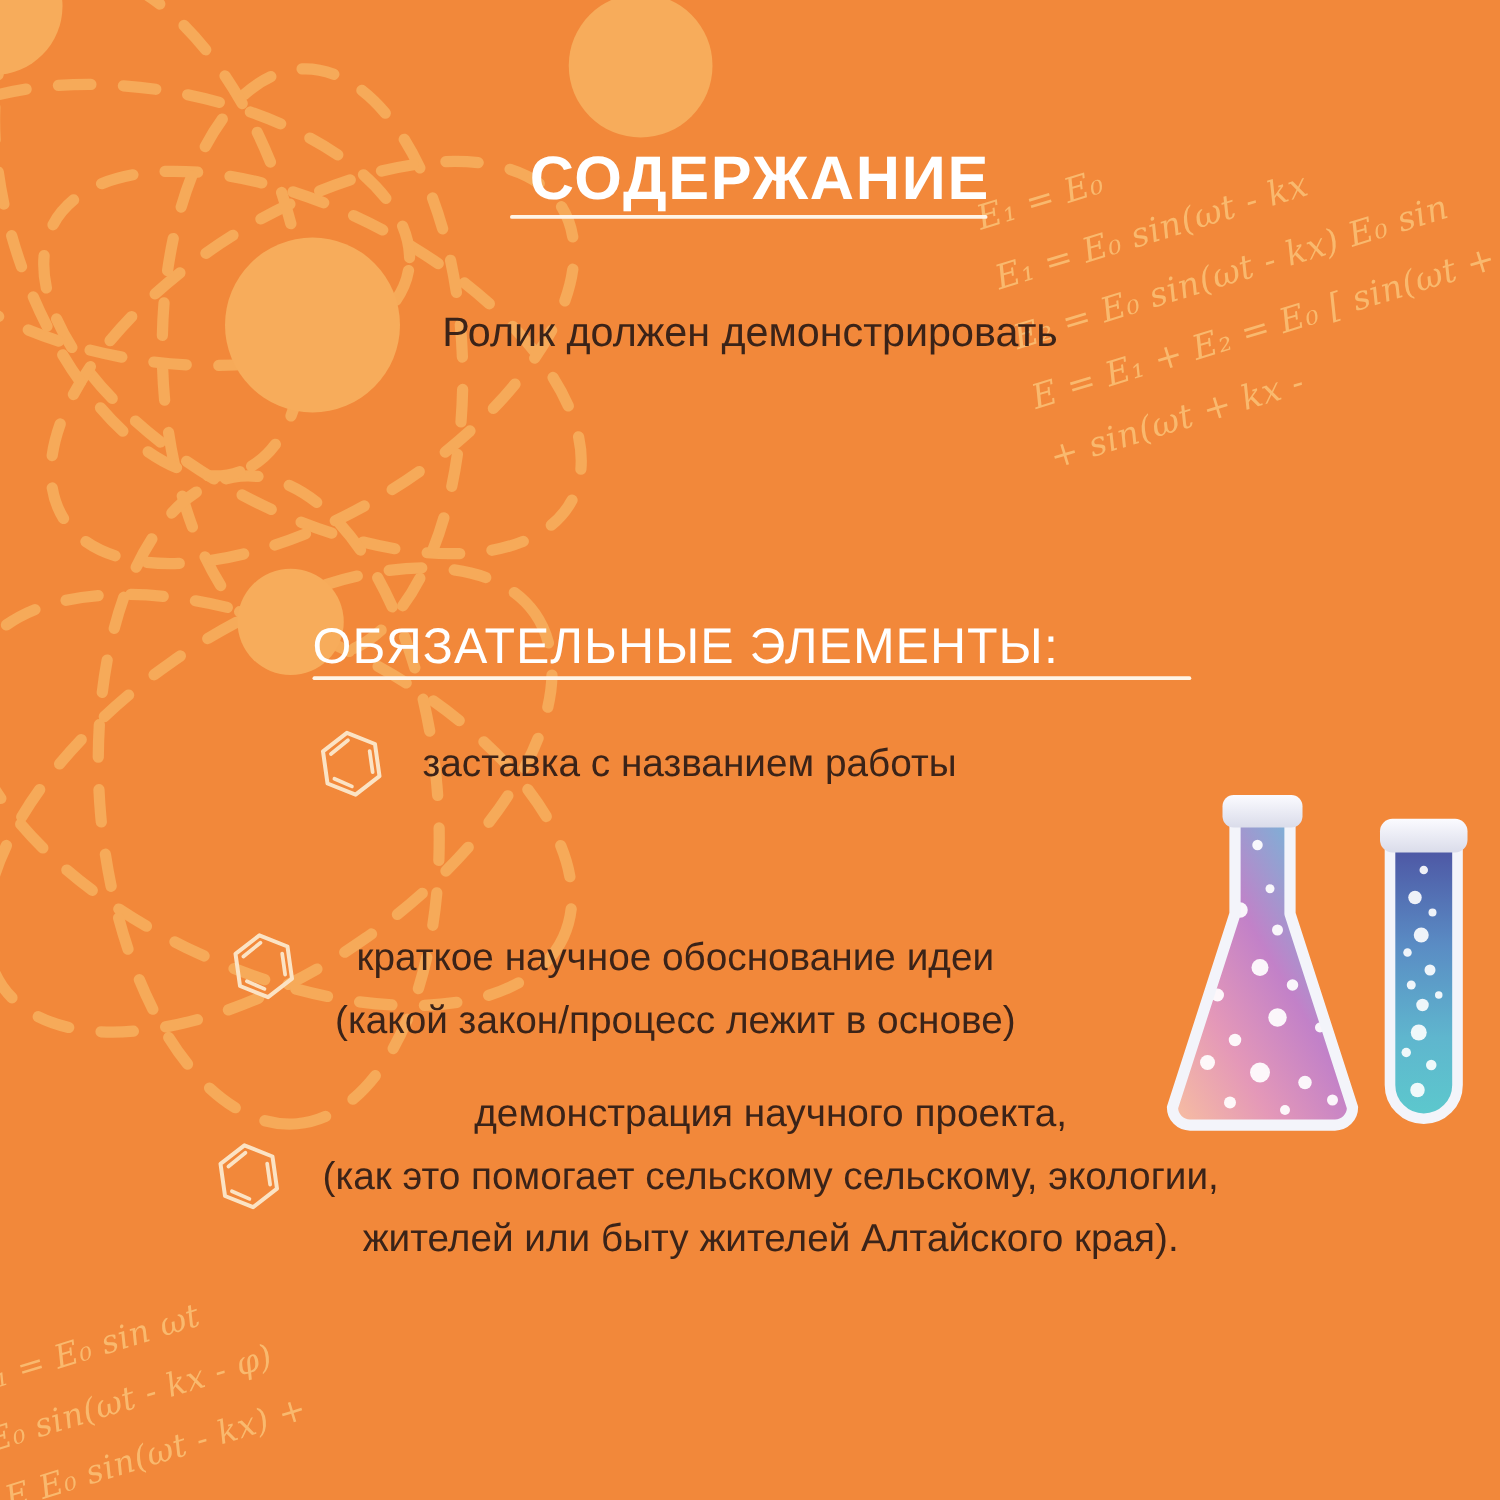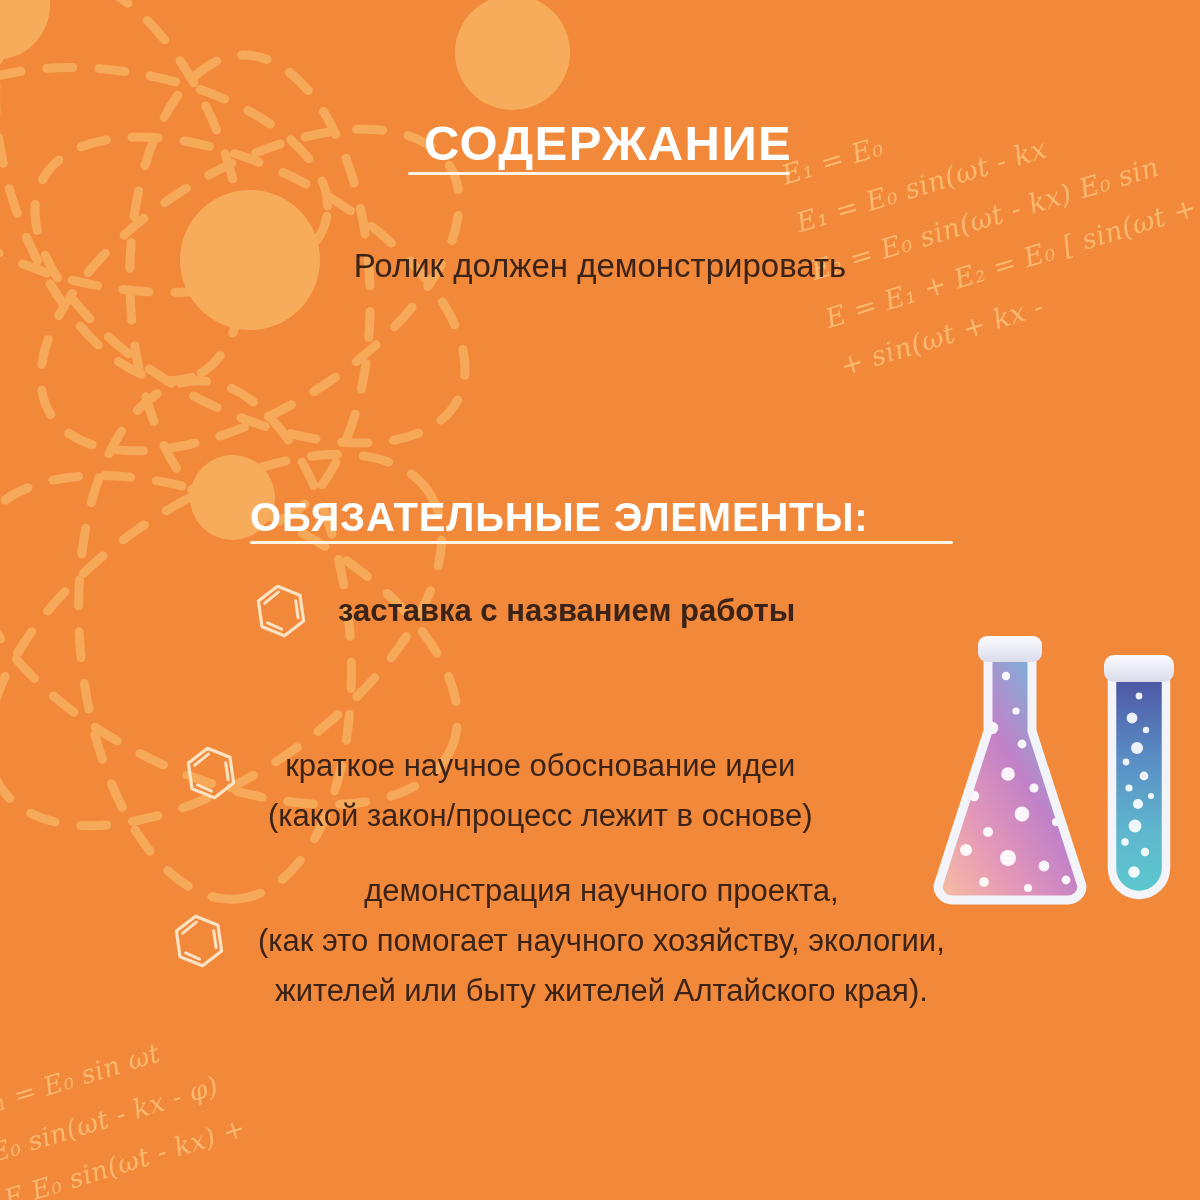--- a/index.html
+++ b/index.html
@@ -66,21 +66,21 @@
     text-align: center;
     color: #3B2318;
     font-size: 33px;
     line-height: 1.72;
   }
   .intro div { white-space: nowrap; }
 
   .sub-title {
     position: absolute;
     color: #FFFFFF;
-    font-weight: 700;
+    font-weight: 400;
     font-size: 40px;
     letter-spacing: 0.8px;
     white-space: nowrap;
   }
 
   
   .bullet {
     position: absolute;
     display: flex;
     align-items: center;
@@ -155,21 +155,21 @@
     <span class="hex-icon">
       <svg viewBox="0 0 58 62" width="58" height="62">
         <g transform="rotate(-8 29 31)">
           <polygon points="29,6 50,18 50,44 29,56 8,44 8,18" fill="none" stroke="#FBE3C4" stroke-width="3.2" stroke-linejoin="round"></polygon>
           <line x1="14" y1="21" x2="29" y2="12" stroke="#FBE3C4" stroke-width="3" stroke-linecap="round"></line>
           <line x1="45" y1="23" x2="45" y2="40" stroke="#FBE3C4" stroke-width="3" stroke-linecap="round"></line>
           <line x1="14" y1="41" x2="27" y2="49" stroke="#FBE3C4" stroke-width="3" stroke-linecap="round"></line>
         </g>
       </svg>
     </span>
-    <span class="bullet-text" style="margin-left:28px;font-weight:bold;">
+    <span class="bullet-text" style="margin-left:28px;">
       <div>заставка с названием работы</div>
     </span>
   </div>
 
   <div class="bullet" style="left:182px; top:705px;">
     <span class="hex-icon">
       <svg viewBox="0 0 58 62" width="58" height="62">
         <g transform="rotate(-8 29 31)">
           <polygon points="29,6 50,18 50,44 29,56 8,44 8,18" fill="none" stroke="#FBE3C4" stroke-width="3.2" stroke-linejoin="round"></polygon>
           <line x1="14" y1="21" x2="29" y2="12" stroke="#FBE3C4" stroke-width="3" stroke-linecap="round"></line>
@@ -190,21 +190,21 @@
         <g transform="rotate(-8 29 31)">
           <polygon points="29,6 50,18 50,44 29,56 8,44 8,18" fill="none" stroke="#FBE3C4" stroke-width="3.2" stroke-linejoin="round"></polygon>
           <line x1="14" y1="21" x2="29" y2="12" stroke="#FBE3C4" stroke-width="3" stroke-linecap="round"></line>
           <line x1="45" y1="23" x2="45" y2="40" stroke="#FBE3C4" stroke-width="3" stroke-linecap="round"></line>
           <line x1="14" y1="41" x2="27" y2="49" stroke="#FBE3C4" stroke-width="3" stroke-linecap="round"></line>
         </g>
       </svg>
     </span>
     <span class="bullet-text" style="margin-left:30px;">
       <div>демонстрация научного проекта,</div>
-      <div>(как это помогает научного хозяйству, экологии,</div>
+      <div>(как это помогает сельскому сельскому, экологии,</div>
       <div>жителей или быту жителей Алтайского края).</div>
     </span>
   </div>
 
   <div class="glassware" style="left:930px; top:636px; width:250px; height:275px;">
     <svg viewBox="0 0 250 275" width="250" height="275">
       <defs>
         <linearGradient id="flaskGrad" x1="1" y1="0" x2="0.05" y2="1">
           <stop offset="0%" stop-color="#63C6D6"></stop>
           <stop offset="22%" stop-color="#7FAFD6"></stop>

